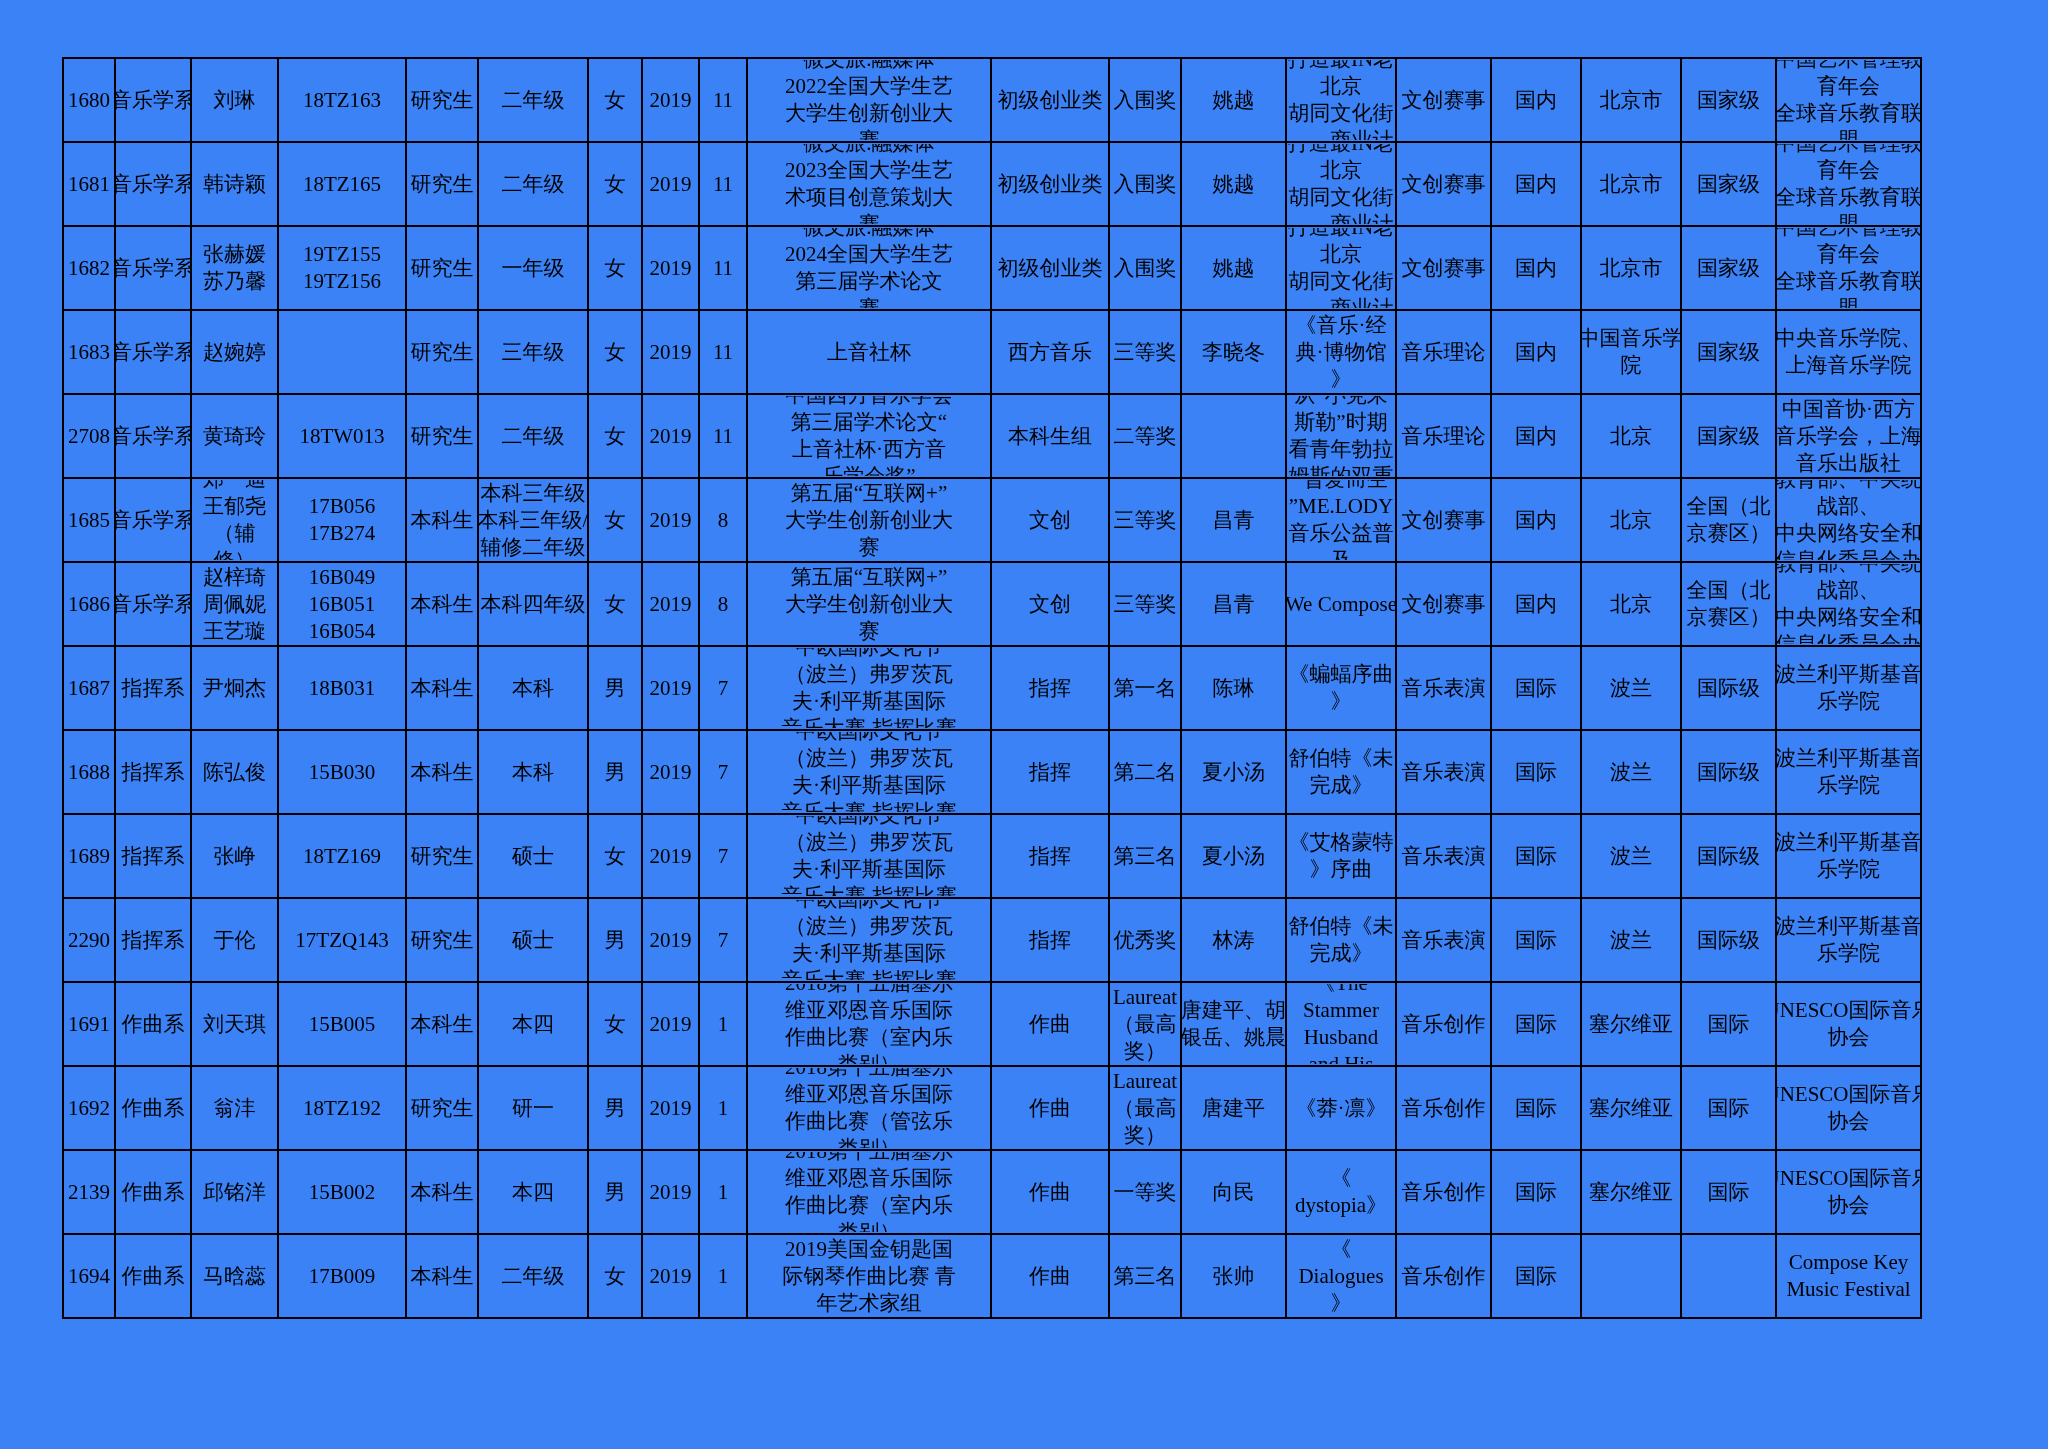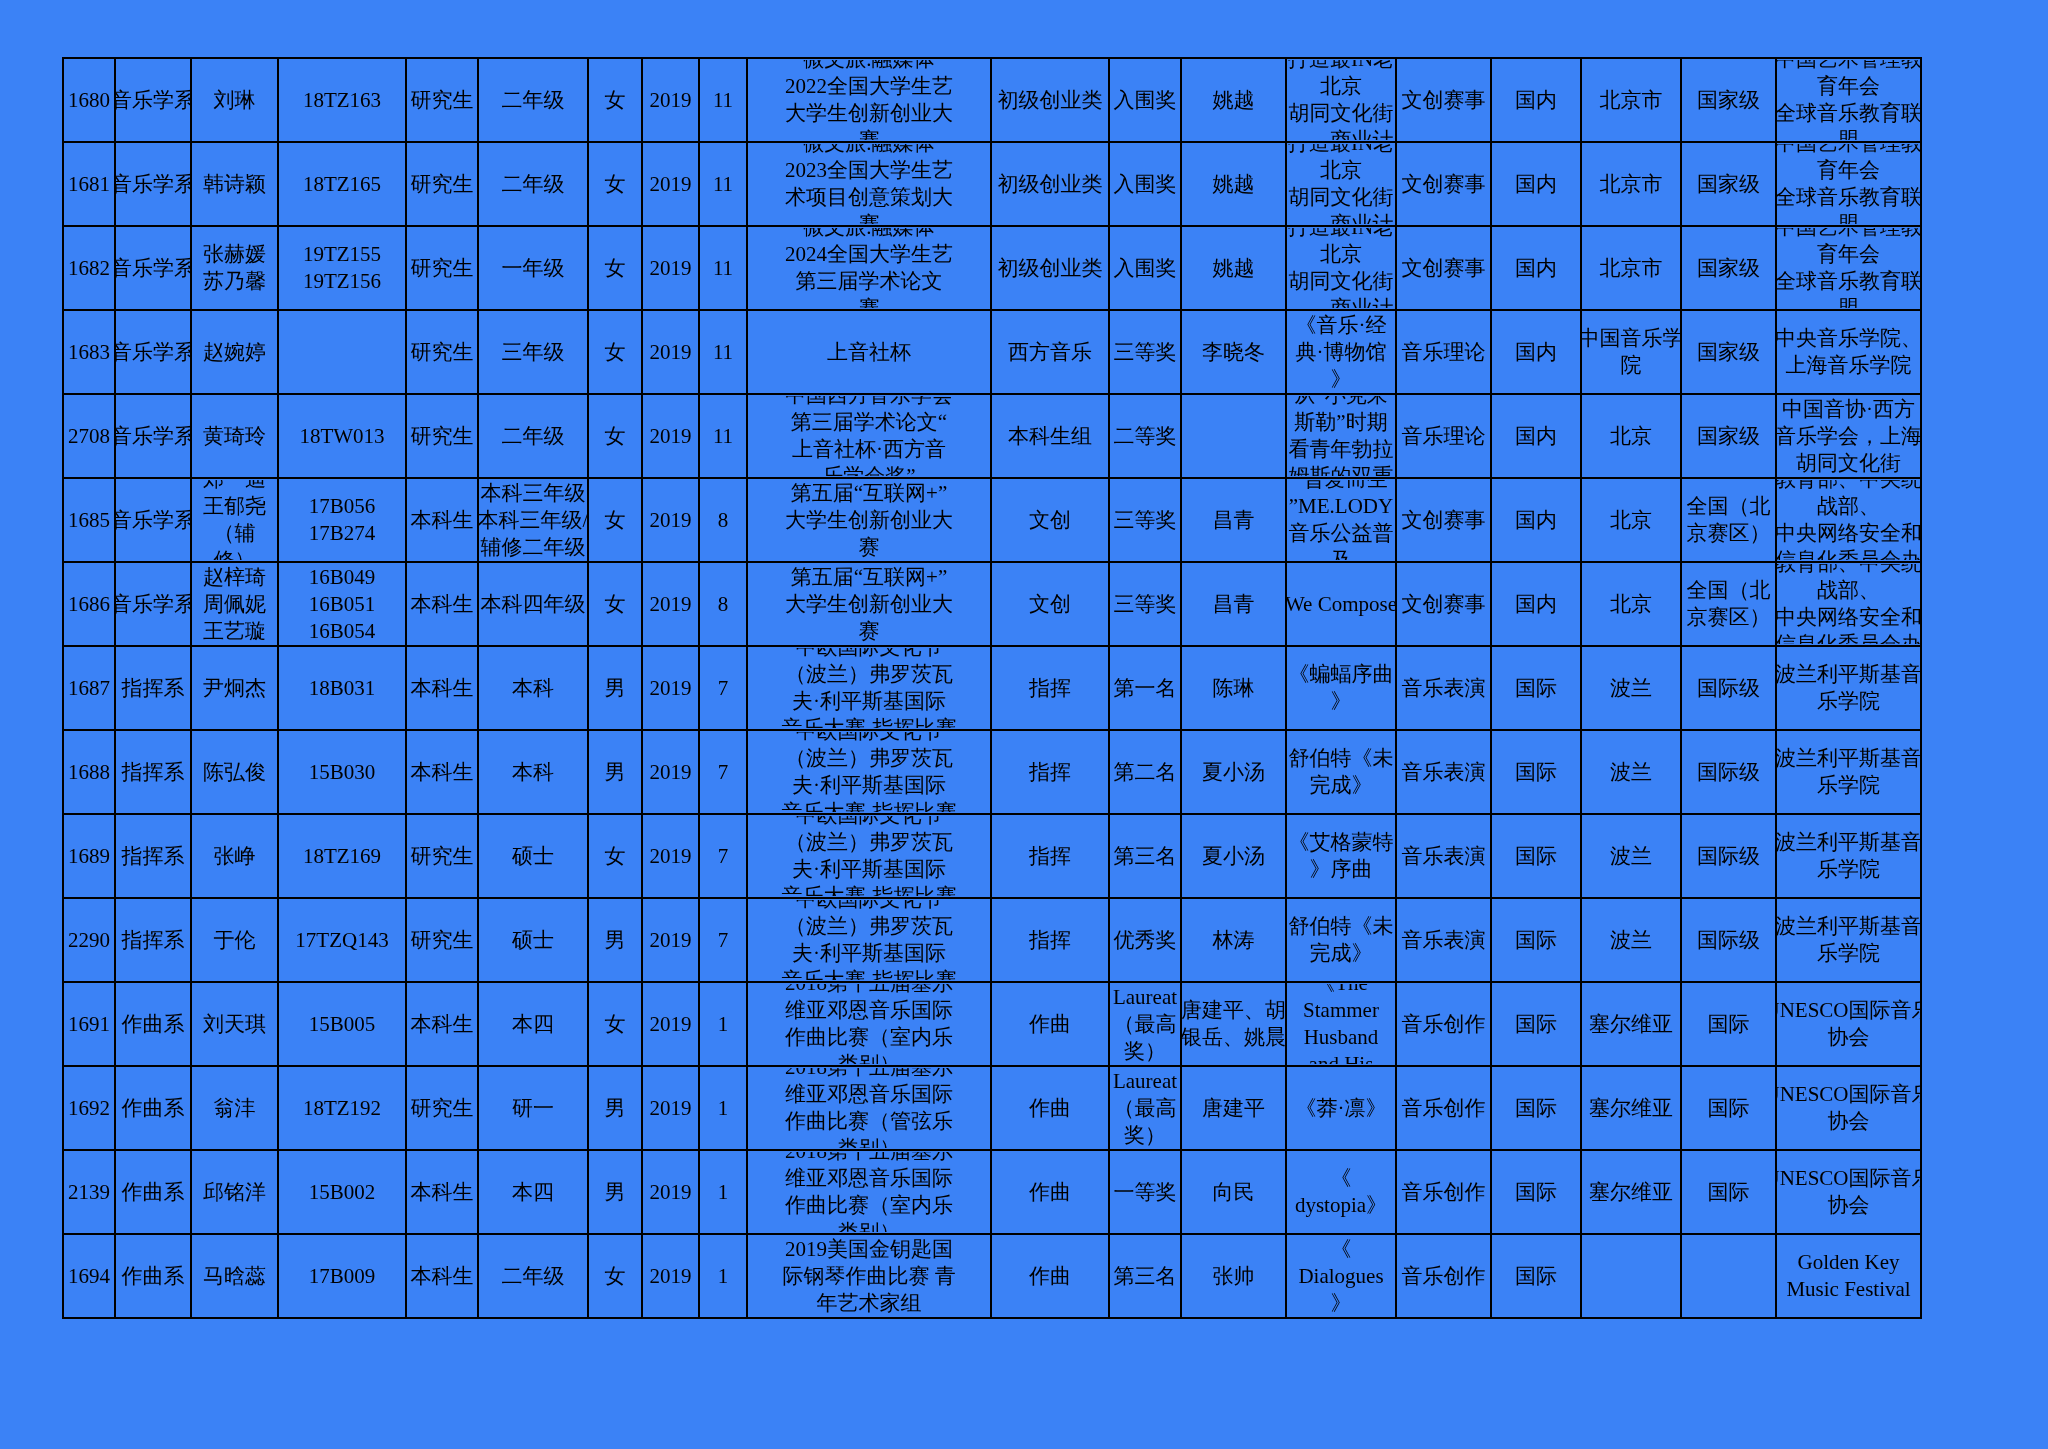--- a/index.html
+++ b/index.html
@@ -591,21 +591,21 @@
           </td>
           <td>
             <div class="cell">
               <span>国家级</span>
             </div>
           </td>
           <td>
             <div class="cell">
               <span>中国音协·西方
 音乐学会，上海
-胡同文化街</span>
+音乐出版社</span>
             </div>
           </td>
         </tr>
         <tr>
           <td>
             <div class="cell">
               <span>1685</span>
             </div>
           </td>
           <td>
@@ -1631,20 +1631,20 @@
               <span></span>
             </div>
           </td>
           <td>
             <div class="cell">
               <span></span>
             </div>
           </td>
           <td>
             <div class="cell">
-              <span>Golden Key
+              <span>Compose Key
 Music Festival</span>
             </div>
           </td>
         </tr>
       </tbody>
   </table>
 </div>
 
 </body></html>

